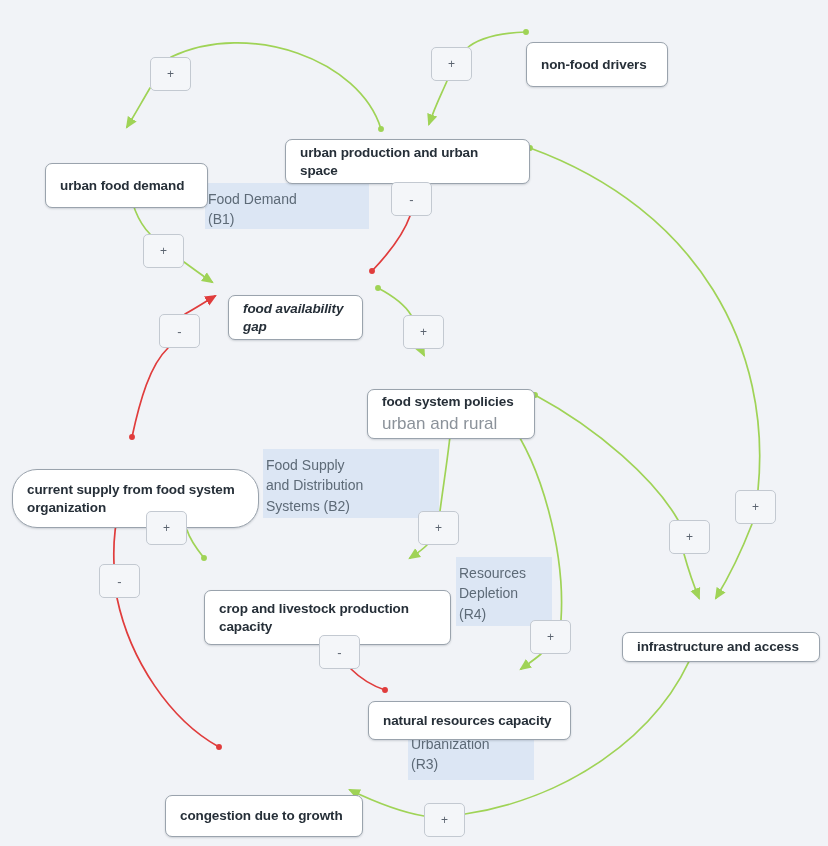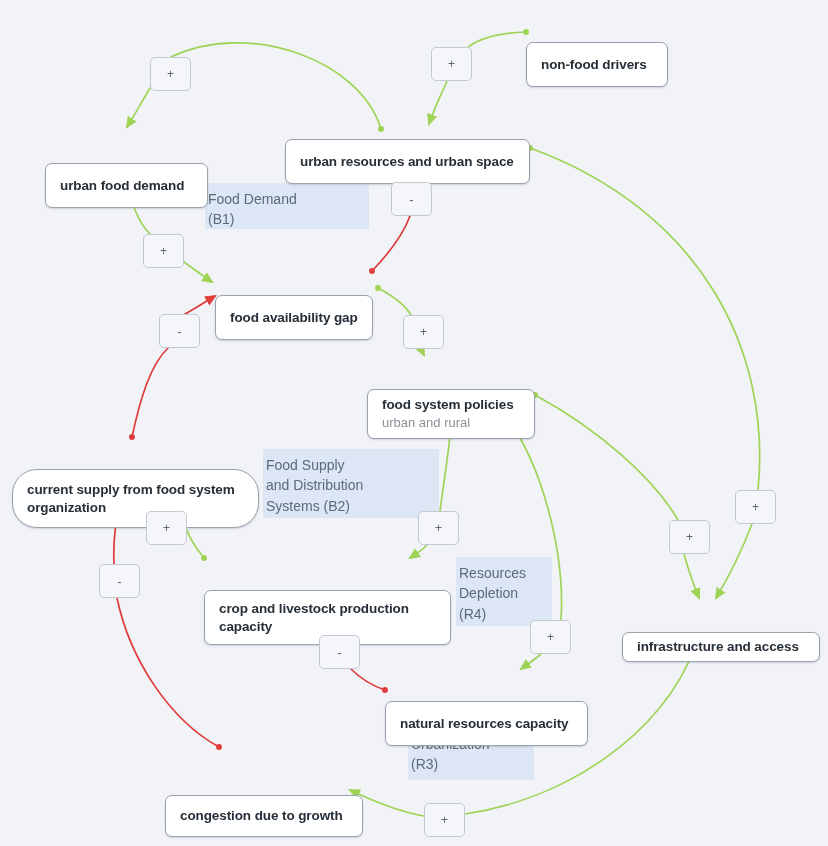--- a/index.html
+++ b/index.html
@@ -27,21 +27,21 @@
     margin-top:32px;
   }
   .node .title{
     font-size:13.5px;
     font-weight:bold;
     color:#262f38;
     line-height:1.28;
     letter-spacing:-0.1px;
   }
   .node .sub{
-    font-size:13px;
+    font-size:17px;
     font-weight:normal;
     color:#8b929a;
     line-height:1.3;
     margin-top:2px;
   }
 
   .sign{
     position:absolute;
     background:#f4f6f9;
     border:1px solid #c3c9d1;
@@ -144,49 +144,49 @@
 Depletion
 (R4)</div>
   <div class="looplabel" style="left:408px;top:728px;width:126px;height:52px;">Urbanization
 (R3)</div>
 
   <div class="node" style="left:526px;top:10px;width:142px;height:45px;">
     <span class="title">non-food drivers</span>
   </div>
 
   <div class="node" style="left:285px;top:107px;width:245px;height:45px;">
-    <span class="title">urban resources and urban space</span>
+    <span class="title">urban production and urban space</span>
   </div>
 
   <div class="node" style="left:45px;top:131px;width:163px;height:45px;">
     <span class="title">urban food demand</span>
   </div>
 
-  <div class="node" style="left:215px;top:263px;width:158px;height:45px;">
+  <div class="node" style="left:228px;top:263px;width:135px;height:45px;font-style:italic;">
     <span class="title">food availability gap</span>
   </div>
 
   <div class="node" style="left:367px;top:357px;width:168px;height:50px;">
     <span class="title">food system policies</span>
     <span class="sub">urban and rural</span>
   </div>
 
   <div class="node" style="left:12px;top:437px;width:247px;height:59px;border-radius:25px;">
     <span class="title">current supply from food system organization</span>
   </div>
 
   <div class="node" style="left:204px;top:558px;width:247px;height:55px;">
     <span class="title">crop and livestock production capacity</span>
   </div>
 
   <div class="node" style="left:622px;top:600px;width:198px;height:30px;">
     <span class="title">infrastructure and access</span>
   </div>
 
-  <div class="node" style="left:385px;top:669px;width:203px;height:45px;">
+  <div class="node" style="left:368px;top:669px;width:203px;height:39px;">
     <span class="title">natural resources capacity</span>
   </div>
 
   <div class="node" style="left:165px;top:763px;width:198px;height:42px;">
     <span class="title">congestion due to growth</span>
   </div>
 
   <div class="sign" style="left:150px;top:57px;width:41px;height:34px;">+</div>
   <div class="sign" style="left:431px;top:47px;width:41px;height:34px;">+</div>
   <div class="sign neg" style="left:391px;top:182px;width:41px;height:34px;">-</div>

